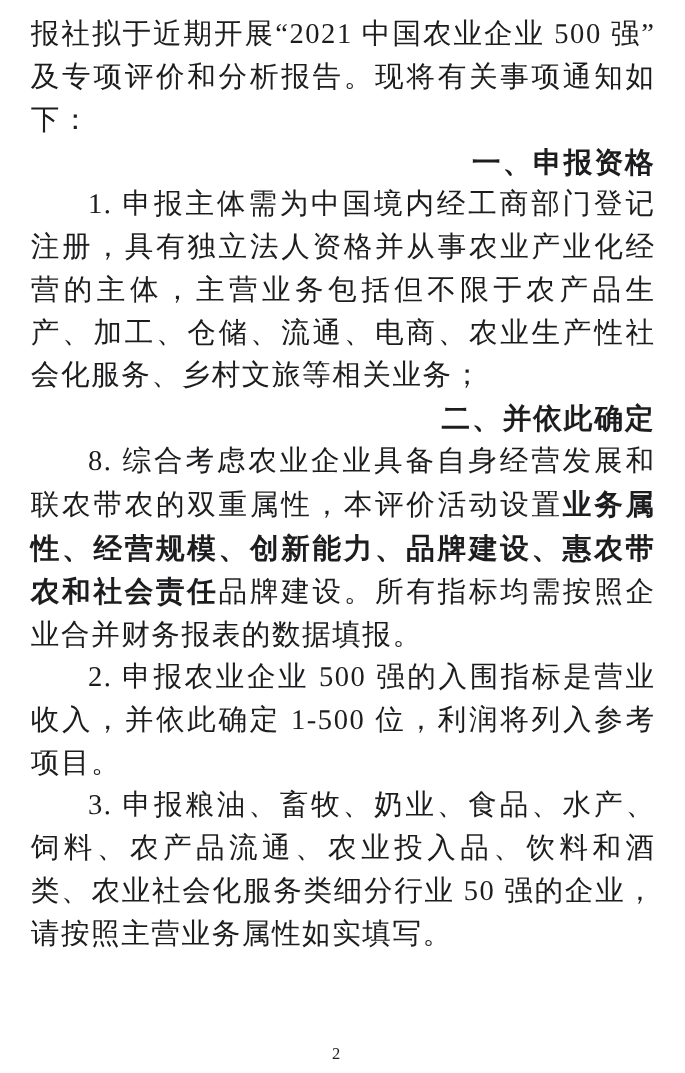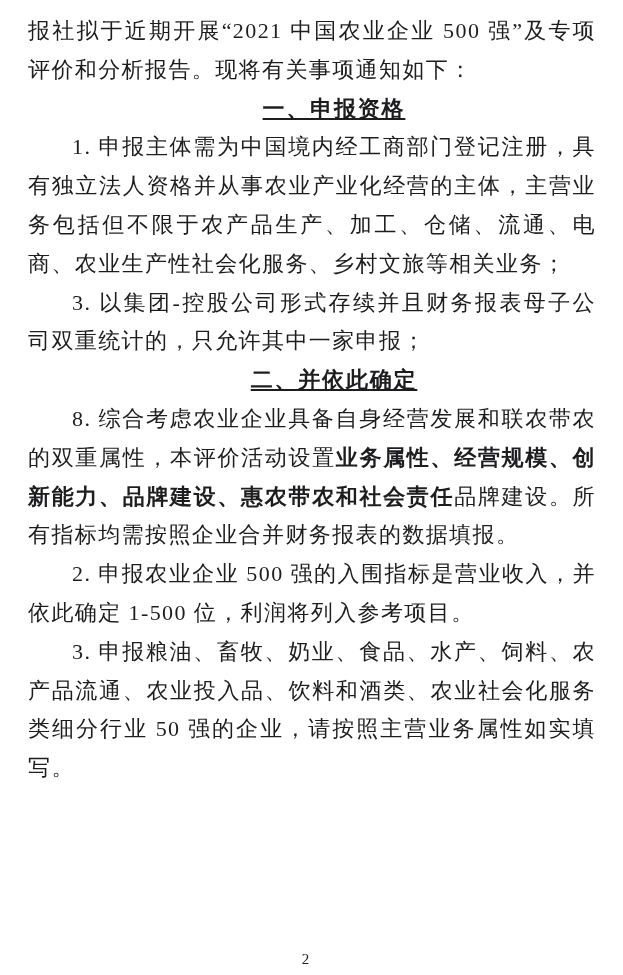--- a/index.html
+++ b/index.html
@@ -17,36 +17,35 @@
   }
   .page {
     box-sizing: border-box;
     width: 623px;
     height: 975px;
     padding: 12px 27px 0 28px;
     position: relative;
   }
   .doc-body p {
     margin: 0;
-    font-size: 22px;
+    font-size: 26px;
     line-height: 38.8px;
     letter-spacing: 1.4px;
     text-align: justify;
     text-justify: inter-character;
   }
   .doc-body p.indent {
     text-indent: 2em;
   }
   .doc-body p.heading {
     font-family: "Liberation Sans", sans-serif;
     font-weight: 700;
     text-indent: 2em;
-    text-align: center;
+    text-align: right;
     letter-spacing: 1.8px;
-    text-decoration: underline;
   }
   .doc-body span.bold {
     font-family: "Liberation Sans", sans-serif;
     font-weight: 700;
   }
   .page-footer {
     position: absolute;
     left: 0;
     right: 12px;
     bottom: 7px;
@@ -57,20 +56,19 @@
   }
 </style>
 </head>
 <body>
 
 <div class="page">
   <div class="doc-body">
       <p class=""><span class="normal">报社拟于近期开展“2021 中国农业企业 500 强”及专项评价和分析报告。现将有关事项通知如下：</span></p>
       <p class="heading"><span class="bold">一、申报资格</span></p>
       <p class="indent"><span class="normal">1. 申报主体需为中国境内经工商部门登记注册，具有独立法人资格并从事农业产业化经营的主体，主营业务包括但不限于农产品生产、加工、仓储、流通、电商、农业生产性社会化服务、乡村文旅等相关业务；</span></p>
-      <p class="indent"><span class="normal">3. 以集团-控股公司形式存续并且财务报表母子公司双重统计的，只允许其中一家申报；</span></p>
       <p class="heading"><span class="bold">二、并依此确定</span></p>
       <p class="indent"><span class="normal">8. 综合考虑农业企业具备自身经营发展和联农带农的双重属性，本评价活动设置</span><span class="bold">业务属性、经营规模、创新能力、品牌建设、惠农带农和社会责任</span><span class="normal">品牌建设。所有指标均需按照企业合并财务报表的数据填报。</span></p>
       <p class="indent"><span class="normal">2. 申报农业企业 500 强的入围指标是营业收入，并依此确定 1-500 位，利润将列入参考项目。</span></p>
       <p class="indent"><span class="normal">3. 申报粮油、畜牧、奶业、食品、水产、饲料、农产品流通、农业投入品、饮料和酒类、农业社会化服务类细分行业 50 强的企业，请按照主营业务属性如实填写。</span></p>
     </div>
   <div class="page-footer">2</div>
 </div>
 
 </body></html>

